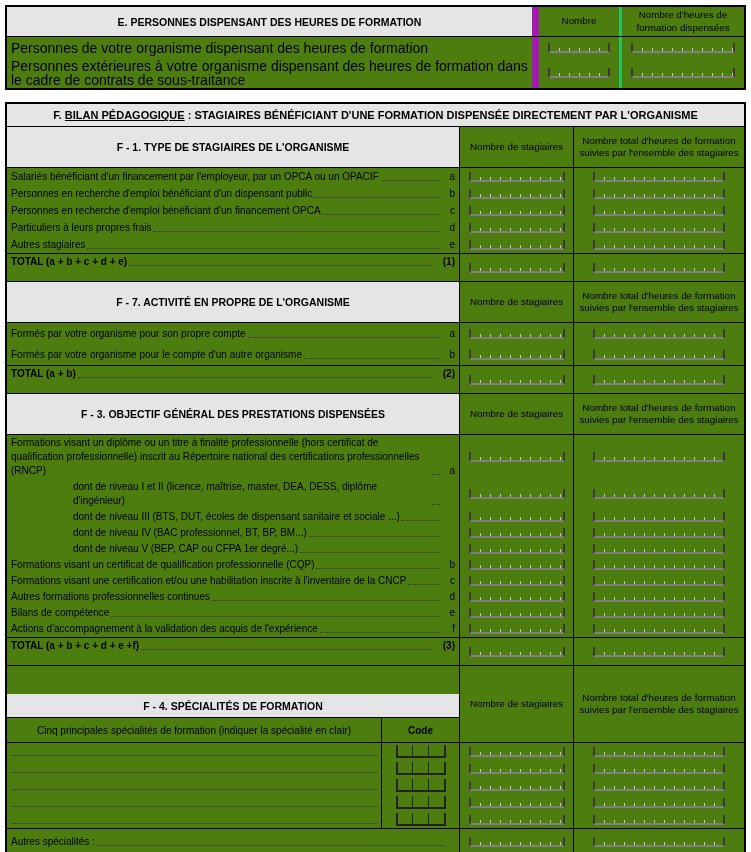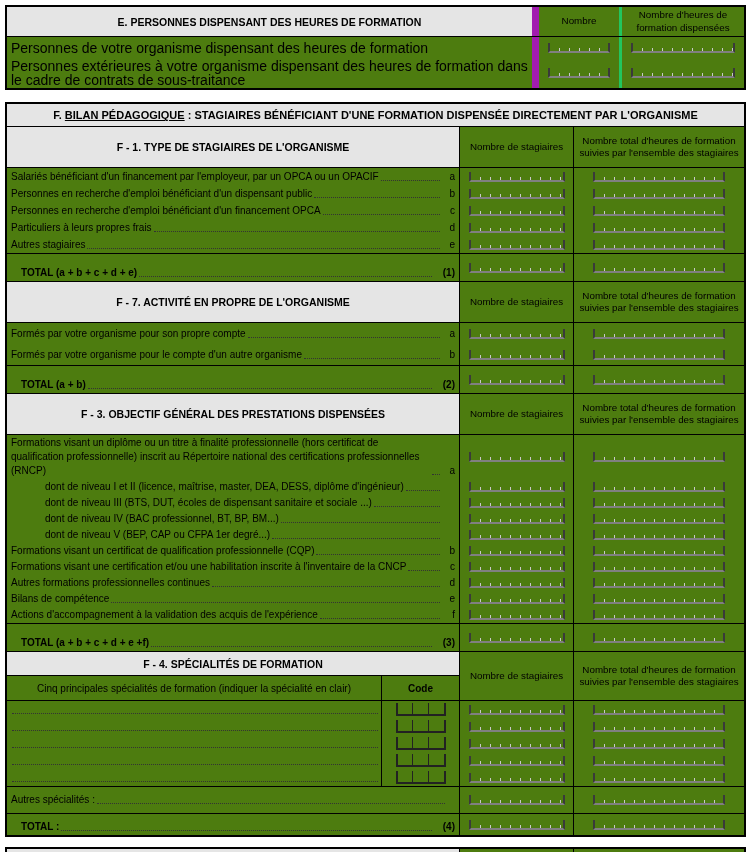--- a/index.html
+++ b/index.html
@@ -23,23 +23,23 @@
   .subhdr{min-height:40px;}
   .ehdr{min-height:28px;}
   .ghdr{min-height:34px;}
   .ul{text-decoration:underline;}
   
   .line{display:flex;align-items:flex-end;line-height:14px;}
   .txt{min-width:0;}
   .dots{flex:1 1 auto;min-width:8px;border-bottom:1px dotted #333;margin:0 3px 3px 2px;}
   .ltr{width:12px;flex:0 0 12px;text-align:right;}
   .ref{width:20px;flex:0 0 20px;text-align:right;font-weight:bold;}
-  .ind{padding-left:38px;}
+  .ind{padding-left:66px;}
   .totrow{font-weight:bold;min-height:27px;}
-  .totrow .lab{justify-content:flex-end;margin-left:10px;}
+  .totrow .lab{justify-content:flex-start;}
   
   .r17{min-height:17px;}
   .r21{min-height:21px;}
   .r15{min-height:15px;}
   .r29{min-height:29px;}
   
   .fld{display:inline-block;height:8px;border-left:2px solid #3a3a3a;border-right:2px solid #3a3a3a;border-bottom:2px solid #808080;
        background-image:repeating-linear-gradient(90deg,transparent 0 9px,#c9c9c9 9px 10px);
        background-size:100% 3px;background-position:0 100%;background-repeat:no-repeat;}
   .fs{width:92px;}  .fh{width:128px;}
@@ -432,21 +432,21 @@
         </div>
       <div class="c1">
           <span class="fld fs"></span>
         </div>
       <div class="c2">
           <span class="fld fh"></span>
         </div>
     </div>
 
     <div class="row bt bb">
-      <div style="flex:1;min-width:0;display:flex;flex-direction:column;">
+      <div style="flex:1;min-width:0;display:flex;flex-direction:column;margin-top:28px;">
         <div class="f4title gray bb">F - 4. SPÉCIALITÉS DE FORMATION</div>
         <div class="f4sub">
           <div class="f4spec">Cinq principales spécialités de formation (indiquer la spécialité en clair)</div>
           <div class="f4codehdr">Code</div>
         </div>
       </div>
       <div class="c1">
           <div class="colhdr">Nombre de stagiaires</div>
         </div>
       <div class="c2">

